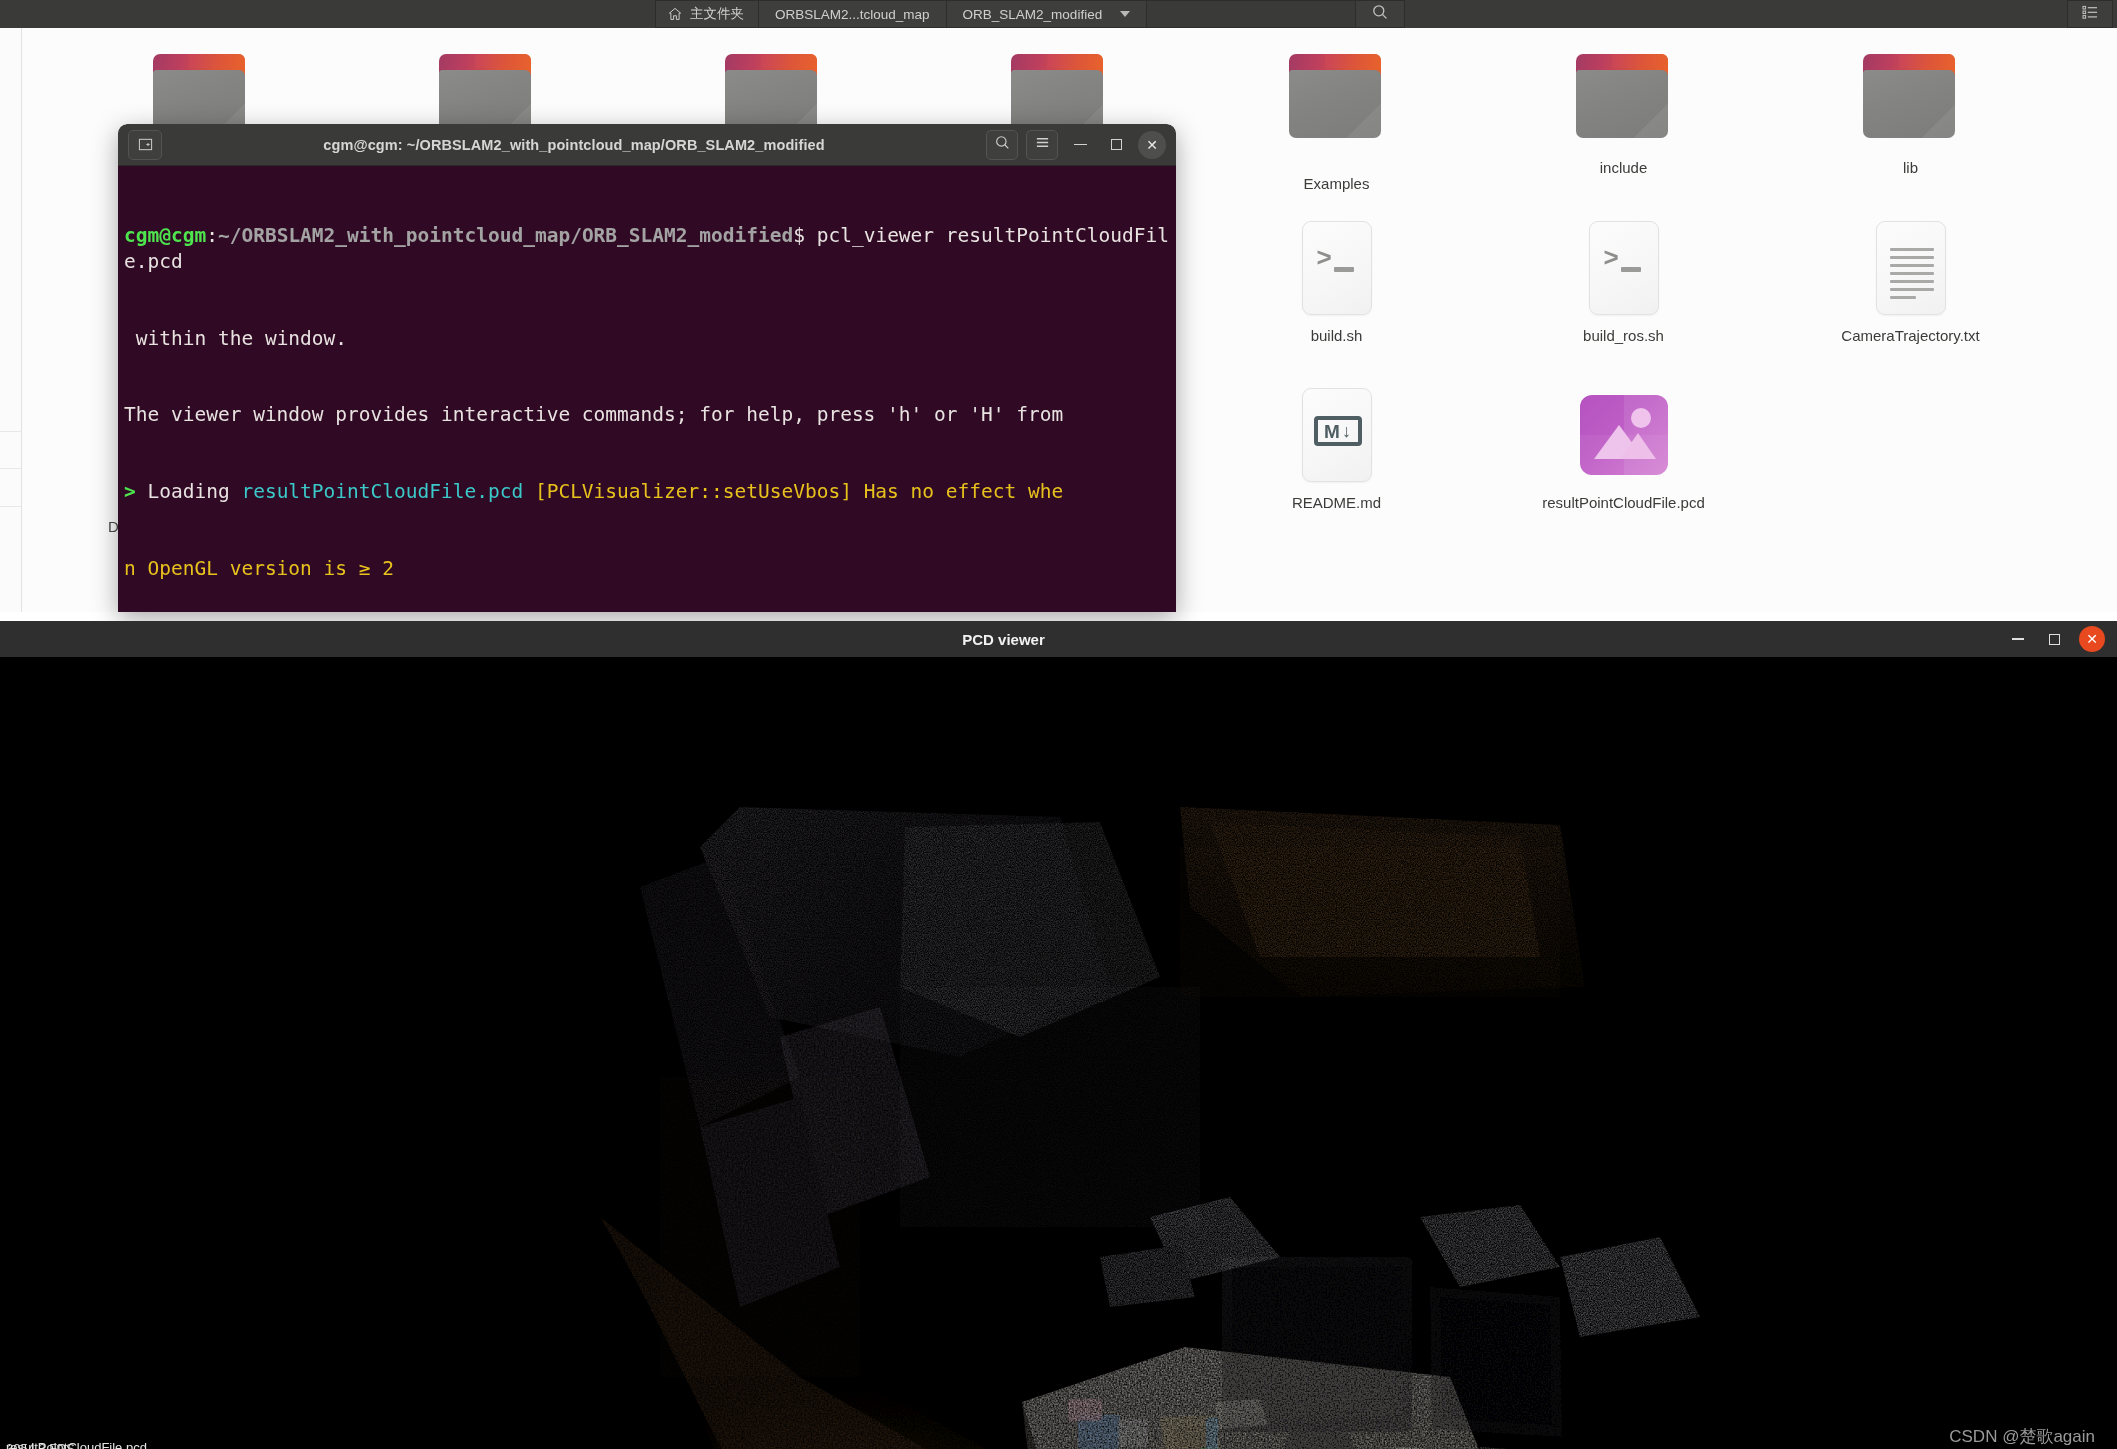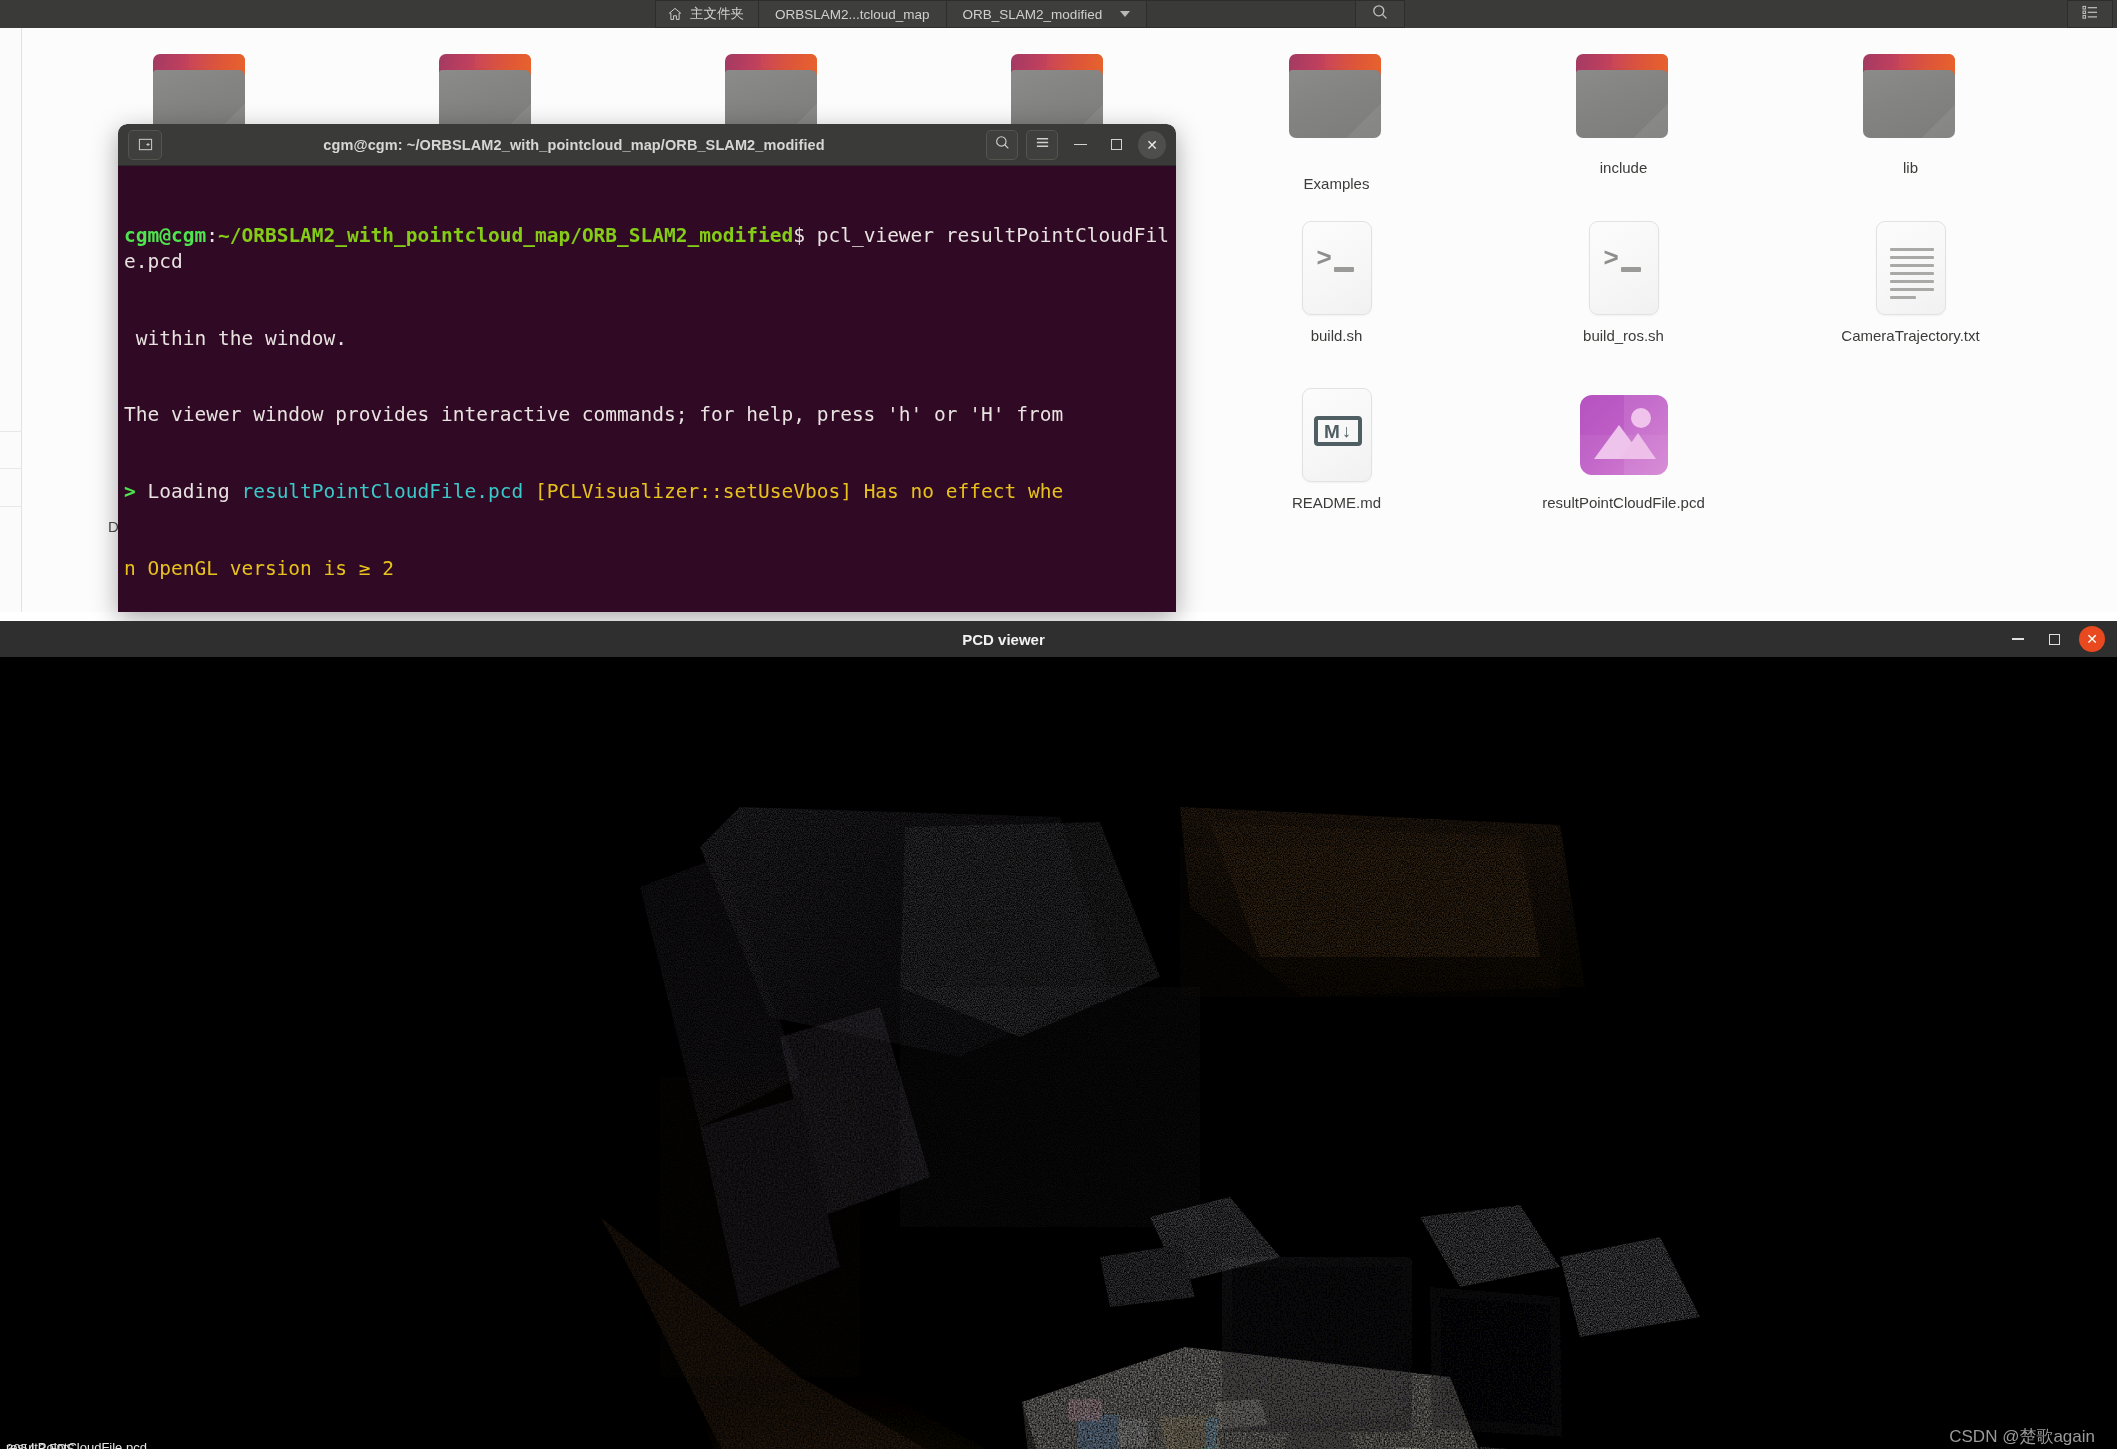--- a/index.html
+++ b/index.html
@@ -277,21 +277,21 @@
     padding: 6px 0 0 0;
     font-family: "DejaVu Sans Mono", "Liberation Mono", monospace;
     font-size: 19.5px;
     line-height: 25.6px;
     color: #e8e2e0;
     white-space: pre-wrap;
     word-break: break-all;
   }
   .term-line { padding-left: 6px; }
   .c-green  { color: #4ee44e; font-weight: bold; }
-  .c-blue   { color: #84cc16; font-weight: bold; }
+  .c-blue   { color: #a3a3a3; font-weight: bold; }
   .c-white  { color: #e8e2e0; }
   .c-cyan   { color: #3bc9c9; }
   .c-yellow { color: #e8c21c; font-weight: normal; }
   .c-prompt-green { color: #4ee44e; font-weight: bold; }
 
   
   .pcdviewer {
     position: absolute; left: 0; top: 610px;
     width: 2117px; height: 839px;
     background: #000000;

